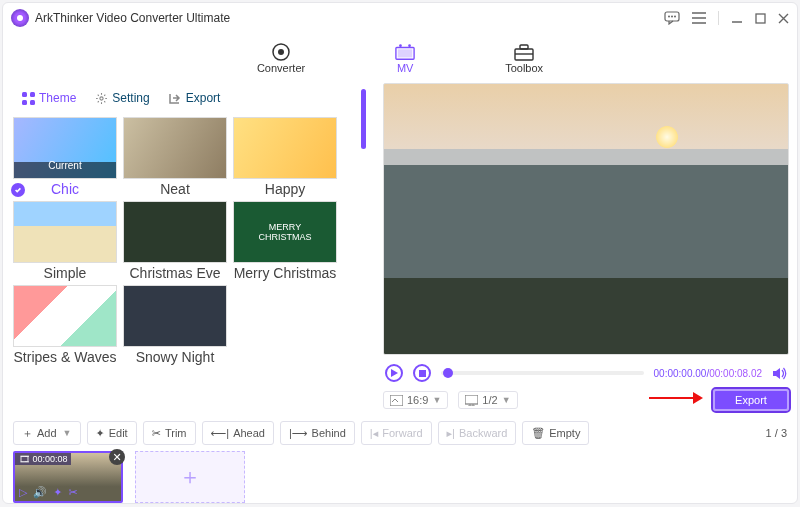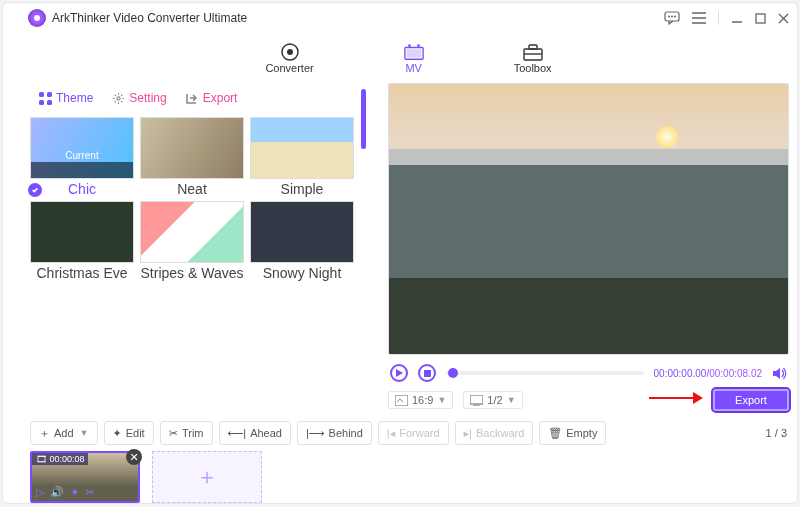--- a/index.html
+++ b/index.html
@@ -1,41 +1,41 @@
 <!DOCTYPE html>
 <html><head>
 <meta charset="utf-8">
 <style>
 * { margin: 0; padding: 0; box-sizing: border-box; font-family: -apple-system, "Segoe UI", Arial, sans-serif; }
 body { width: 800px; height: 507px; background: #f4f4f6; overflow: hidden; }
-.app-window { width: 796px; height: 502px; margin: 2px auto; background: #fff; border: 1px solid #e6e6ea; border-radius: 6px; display: flex; flex-direction: column; position: relative; padding-left: 17px; }
+.app-window { width: 796px; height: 502px; margin: 2px auto; background: #fff; border: 1px solid #e6e6ea; border-radius: 6px; display: flex; flex-direction: column; position: relative; }
 .titlebar { height: 30px; display: flex; align-items: center; padding: 0 8px; font-size: 12px; color: #333; }
 .titlebar .logo { width: 18px; height: 18px; background: radial-gradient(circle at 50% 50%, #a259ff 40%, #4e2ea8 100%); border-radius: 50%; margin-right: 6px; position: relative; }
 .titlebar .logo::after { content:""; position:absolute; width:6px; height:6px; background:#fff; border-radius:50%; top:6px; left:6px; }
 .titlebar .spacer { flex: 1; }
 .winctl { display: flex; gap: 12px; align-items: center; color: #666; }
 .winctl span { cursor: pointer; font-size: 14px; line-height: 1; }
 
 .topnav { height: 50px; display: flex; justify-content: center; gap: 90px; }
 .topnav .item { display: flex; flex-direction: column; align-items: center; font-size: 11px; color: #333; cursor: pointer; justify-content:center;}
 .topnav .item.active { color: #7c4dff; }
 .topnav .ico { width: 20px; height: 20px; display:flex; align-items:center; justify-content:center; }
 
-.body { flex: 1; display: flex; padding: 0 8px 4px 8px; gap: 6px; overflow:hidden;}
+.body { flex: 1; display: flex; padding: 0 8px 4px 8px; gap: 18px; overflow:hidden;}
 .leftpane { width: 346px; display:flex; flex-direction:column;}
 .tabrow { height: 30px; display: flex; align-items: center; gap: 6px; padding-left:4px;}
-.tabbtn { display:flex; align-items:center; gap:4px; font-size:12px; color:#ec4899; padding:4px 6px; cursor:pointer;}
+.tabbtn { display:flex; align-items:center; gap:4px; font-size:12px; color:#0c4a6e; padding:4px 6px; cursor:pointer;}
 .tabbtn.active { color:#7c4dff; font-weight:500;}
 .tabico { width:14px; height:14px; display:inline-flex; align-items:center; justify-content:center;}
 
 .themegrid { flex:1; overflow:auto; display:grid; grid-template-columns: repeat(3, 104px); gap: 4px 6px; padding:4px 2px; align-content:start;}
 .themecell { display:flex; flex-direction:column; align-items:center; }
 .thumb { width:104px; height:62px; border:1px solid #ddd; background:#e7e7ef linear-gradient(135deg,#d6d6e5,#ececf6); position:relative; overflow:hidden; display:flex; align-items:center; justify-content:center; font-size:10px; color:#555;}
 .thumb.current::after{content:"";position:absolute;left:0;right:0;bottom:0;height:16px;background:rgba(0,0,0,.55);}
-.thumb .curlabel{position:absolute;bottom:17px;left:0;right:0;text-align:center;color:#fff;font-size:10px;z-index:2;}
+.thumb .curlabel{position:absolute;bottom:7px;left:0;right:0;text-align:center;color:#fff;font-size:10px;z-index:2;}
 .themelabel { font-size:14px; color:#444; margin-top:2px;}
 .themecell.selected .themelabel{color:#7c4dff;}
 .selmark { position:absolute; bottom:-18px; left:0; width:14px; height:14px; border-radius:50%; background:#7c4dff; display:flex; align-items:center; justify-content:center;}
 .themecell.selected { position:relative;}
 .themecell.selected .selmark svg{stroke:#fff;}
 
 
 .thumb-balloons{background:linear-gradient(120deg,#a6b7ff,#4fc2ff);}
 .thumb-people{background:linear-gradient(120deg,#cbbfa2,#8e7d62);}
 .thumb-hats{background:linear-gradient(120deg,#ffe082,#ffc04d);}
@@ -199,26 +199,37 @@
               <svg width="8" height="8" viewBox="0 0 10 10">
                 <path d="M2 5 L4 7 L8 3" fill="none" stroke="#fff" stroke-width="2"></path>
               </svg>
             </span>
         </div>
         <div class="themecell">
             <div class="thumb thumb-people"></div>
             <span class="themelabel">Neat</span>
           </div>
         <div class="themecell">
+            <div class="thumb thumb-hats"></div>
+            <span class="themelabel">Happy</span>
+          </div>
+        <div class="themecell">
             <div class="thumb thumb-beach"></div>
             <span class="themelabel">Simple</span>
           </div>
         <div class="themecell">
             <div class="thumb thumb-xmaseve"></div>
             <span class="themelabel">Christmas Eve</span>
+          </div>
+        <div class="themecell">
+            <div class="thumb thumb-merry">
+              <span style="white-space:pre;font-size:9px;text-align:center">MERRY
+CHRISTMAS</span>
+            </div>
+            <span class="themelabel">Merry Christmas</span>
           </div>
         <div class="themecell">
             <div class="thumb thumb-stripes"></div>
             <span class="themelabel">Stripes &amp; Waves</span>
           </div>
         <div class="themecell">
             <div class="thumb thumb-snowy"></div>
             <span class="themelabel">Snowy Night</span>
           </div>
       </div>

